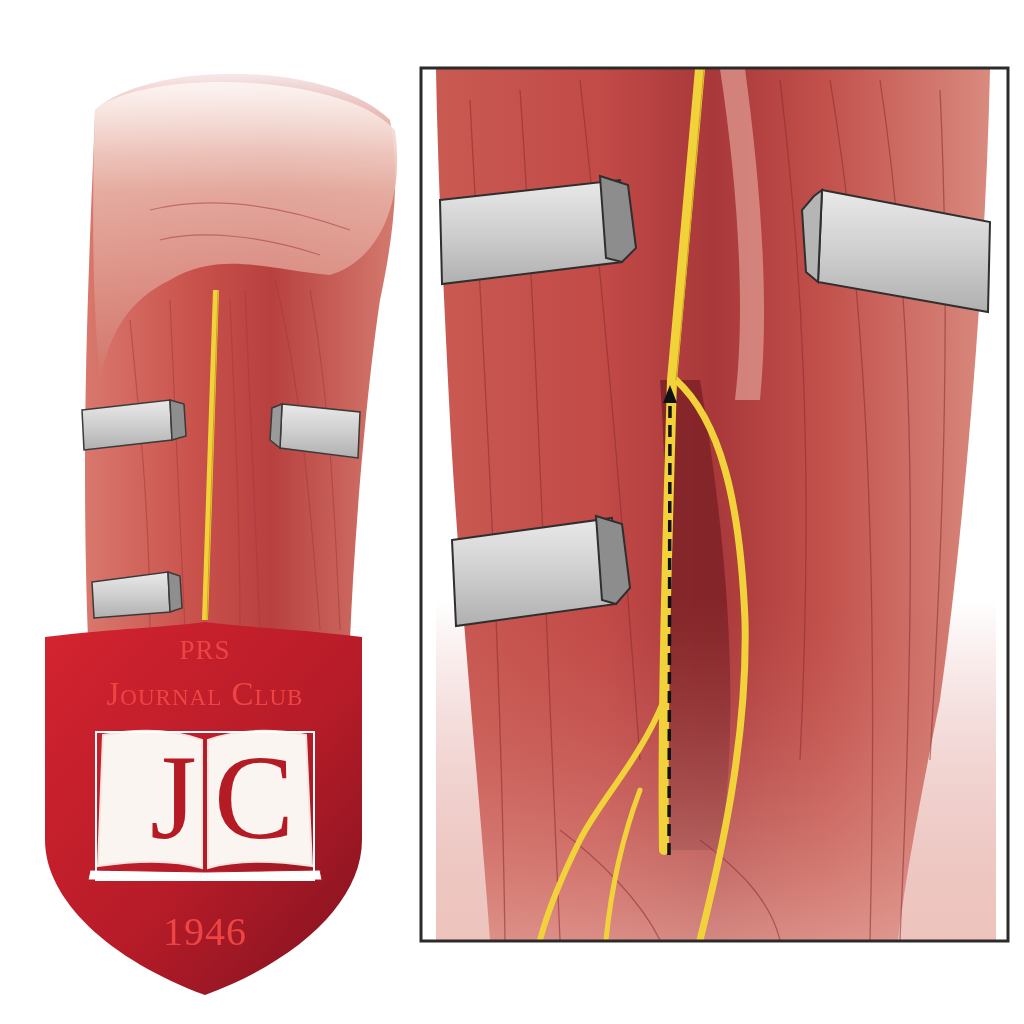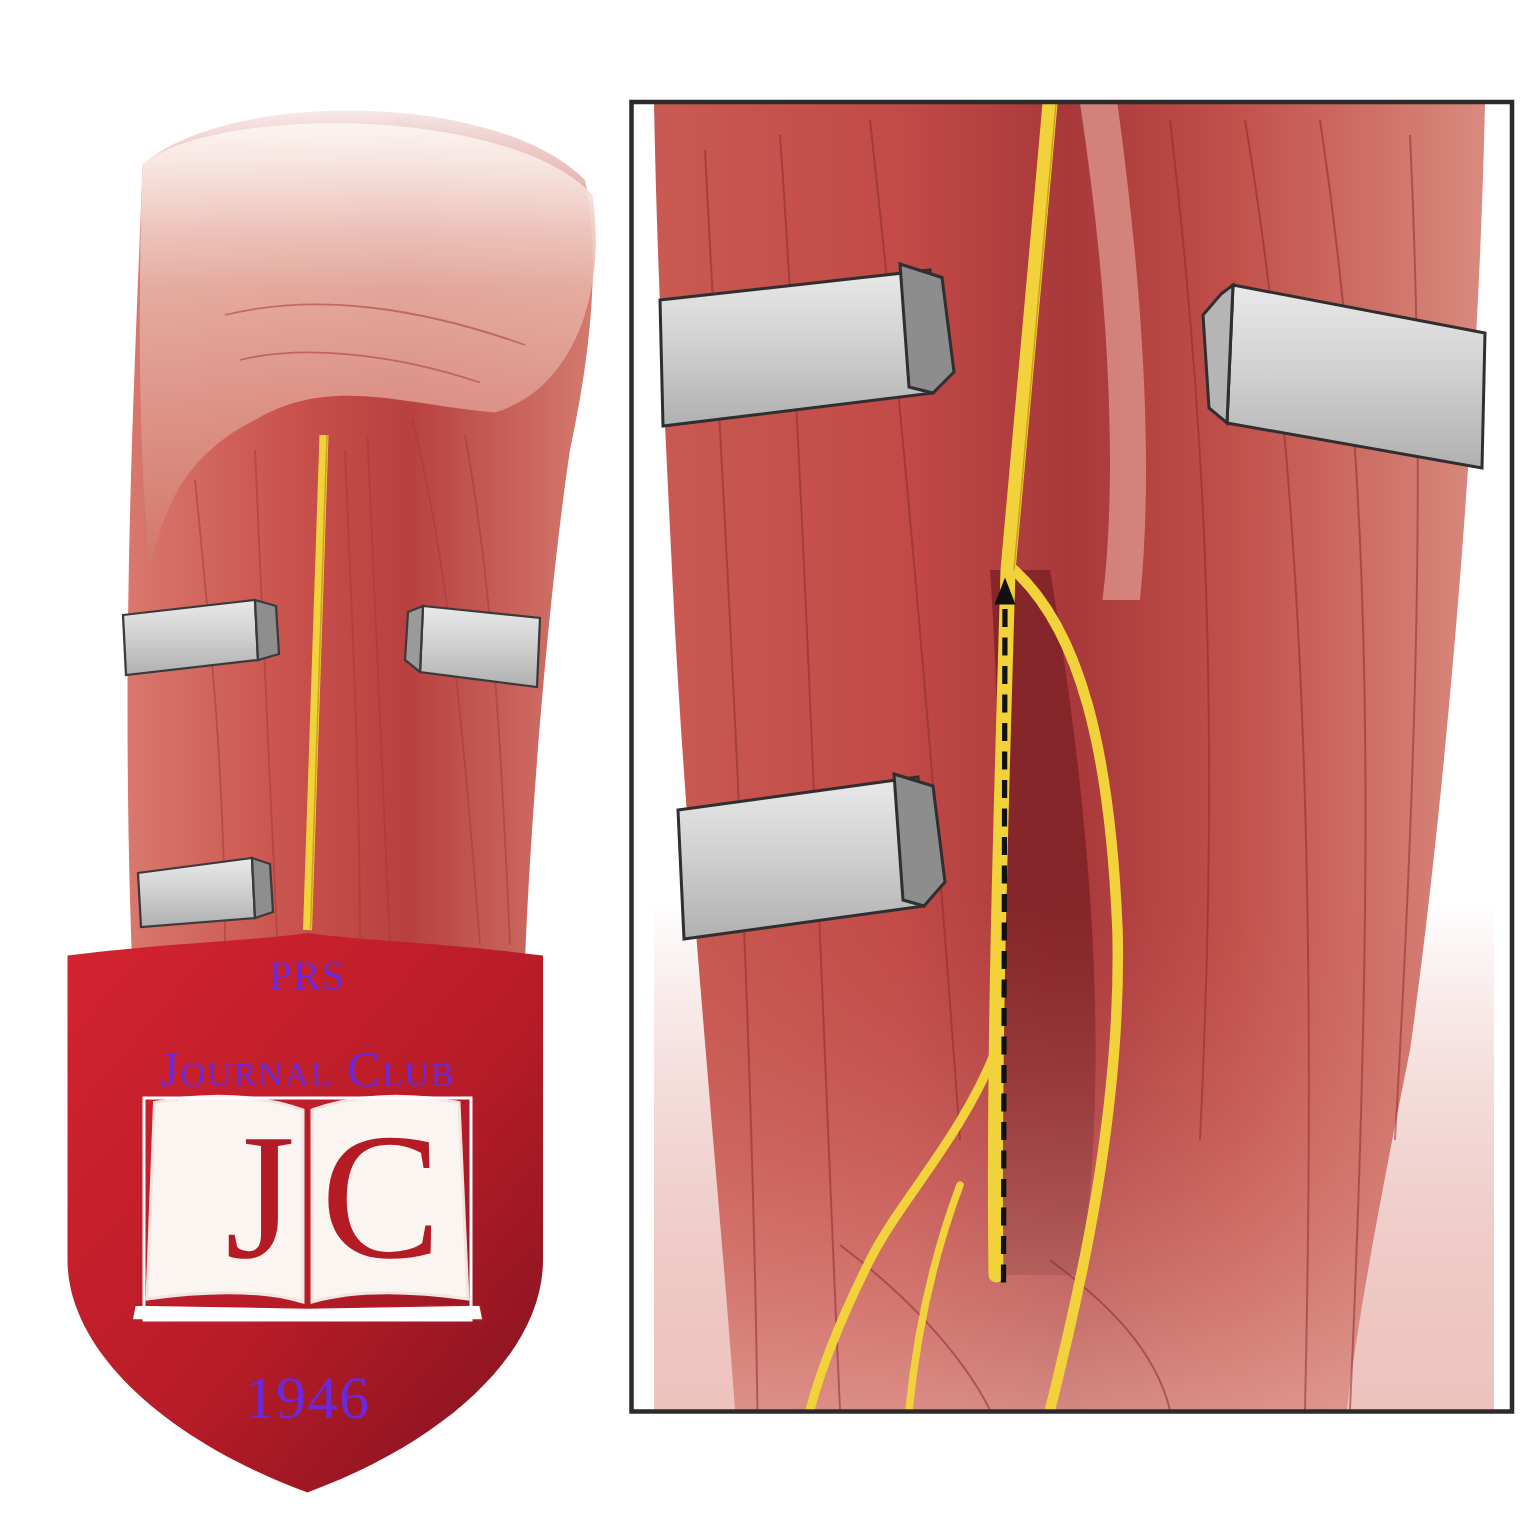--- a/index.html
+++ b/index.html
@@ -1,20 +1,20 @@
 <!DOCTYPE html>
 <html><head>
 <meta charset="utf-8">
 <style>
   html, body { margin:0; padding:0; background:#ffffff; }
   body { width:1024px; height:1024px; position:relative; overflow:hidden; font-family:"Liberation Serif", serif; }
   .layer { position:absolute; left:0; top:0; }
-  .crest-text { position:absolute; color:#6d28d9; text-align:center; width:330px; left:40px; font-family:"Liberation Serif","DejaVu Serif",serif; letter-spacing:1px; }
+  .crest-text { position:absolute; color:#ef4444; text-align:center; width:330px; left:40px; font-family:"Liberation Serif","DejaVu Serif",serif; letter-spacing:1px; }
   #crest-prs { top:635px; font-size:27px; }
-  #crest-journal { top:696px; font-size:33px; }
+  #crest-journal { top:676px; font-size:33px; }
   #crest-year { top:908px; font-size:40px; }
   .jc-letter { position:absolute; color:#b51b24; font-family:"Liberation Serif","DejaVu Serif",serif; font-size:120px; line-height:1; }
   #jc-j { left:150px; top:738px; }
   #jc-c { left:214px; top:738px; }
 </style>
 </head>
 <body>
 
 <svg class="layer" width="1024" height="1024" viewBox="0 0 1024 1024">
   <defs>

